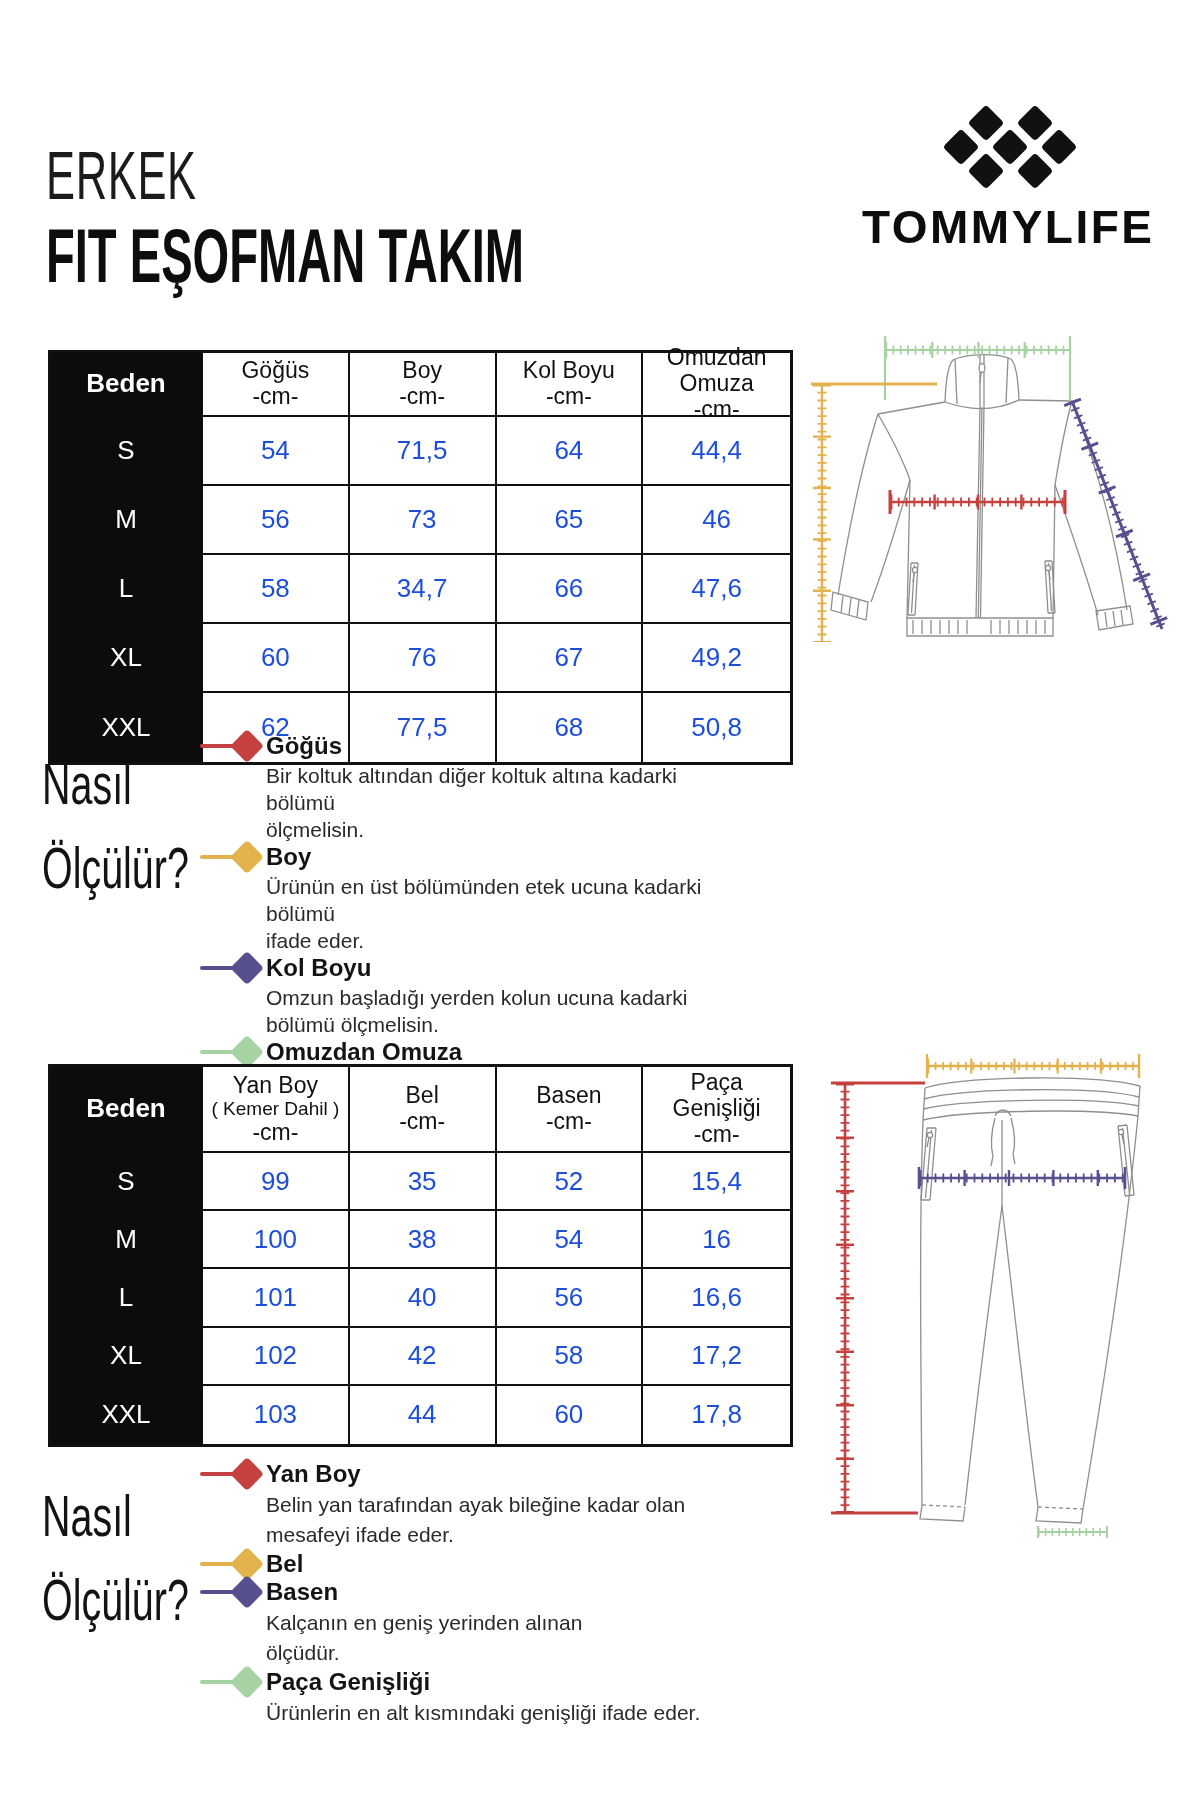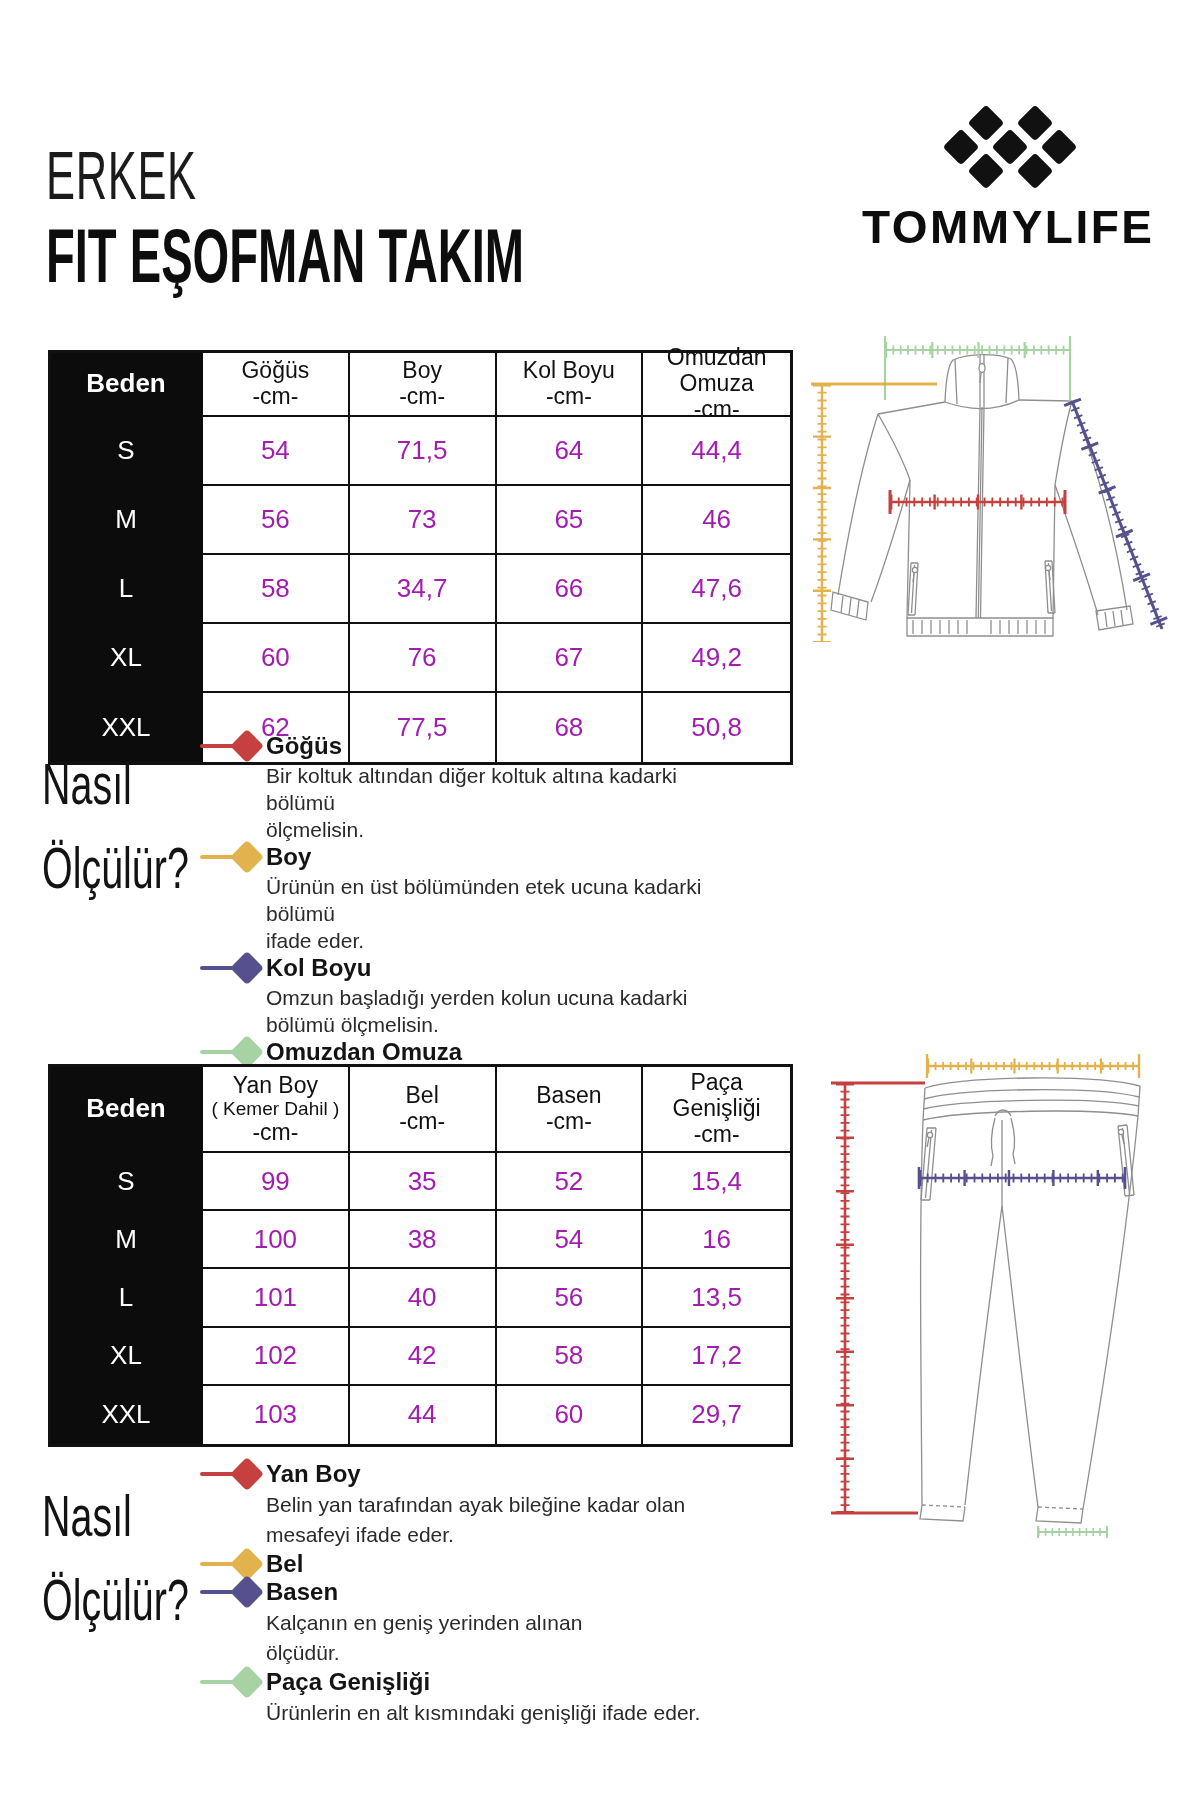--- a/index.html
+++ b/index.html
@@ -26,21 +26,21 @@
   .size-table{position:absolute;left:48px;width:745px;display:grid;
     grid-template-columns:152px repeat(4,1fr);border:3px solid #111;background:#fff;box-sizing:border-box;}
   #jacket-table{top:350px;height:415px;grid-template-rows:64px repeat(5,1fr);}
   #pants-table{top:1064px;height:383px;grid-template-rows:86px repeat(5,1fr);}
   .cell{display:flex;flex-direction:column;align-items:center;justify-content:center;
     border-right:2px solid #111;border-bottom:2px solid #111;text-align:center;line-height:1.12;}
   .cell:nth-child(5n){border-right:none;}
   .size-table > .cell:nth-last-child(-n+5){border-bottom:none;}
   .cell.head{font-size:23px;color:#111;}
   .cell.head .hdr-sub{font-size:19px;}
-  .cell.val{font-size:26px;color:#a21caf;text-align:right;}
+  .cell.val{font-size:26px;color:#1d4ed8;text-align:right;}
   .cell.size-col{background:#0c0c0c;color:#fff;border-right-color:#0c0c0c;border-bottom-color:#0c0c0c;font-size:26px;}
   .cell.size-col.head-cell{font-size:26px;font-weight:bold;}
 
   
   .how-heading{font-size:58px;font-weight:400;color:#131313;line-height:84px;
     transform:scaleX(0.68);transform-origin:left top;white-space:nowrap;}
   #how-heading-1{left:42px;top:742px;}
   #how-heading-2{left:42px;top:1474px;}
 
   
@@ -268,31 +268,31 @@
     <div class="cell val">15,4</div>
     <div class="cell size-col">M</div>
     <div class="cell val">100</div>
     <div class="cell val">38</div>
     <div class="cell val">54</div>
     <div class="cell val">16</div>
     <div class="cell size-col">L</div>
     <div class="cell val">101</div>
     <div class="cell val">40</div>
     <div class="cell val">56</div>
-    <div class="cell val">13,5</div>
+    <div class="cell val">16,6</div>
     <div class="cell size-col">XL</div>
     <div class="cell val">102</div>
     <div class="cell val">42</div>
     <div class="cell val">58</div>
     <div class="cell val">17,2</div>
     <div class="cell size-col">XXL</div>
     <div class="cell val">103</div>
     <div class="cell val">44</div>
     <div class="cell val">60</div>
-    <div class="cell val">29,7</div>
+    <div class="cell val">17,8</div>
   </div>
 
 <svg id="pants-svg" class="abs" width="345" height="500" viewBox="0 0 345 500">
   <g stroke="#8f8f8f" stroke-width="1.3" fill="none">
 
     <path d="M110,40 C150,28 280,26 325,38"></path>
     <path d="M109,51 C150,40 280,38 324,49"></path>
     <path d="M108,61 C150,51 280,49 324,58"></path>
     <path d="M108,72 C150,62 280,60 323,68"></path>
     <path d="M110,40 L108,72 M325,38 L323,68"></path>

